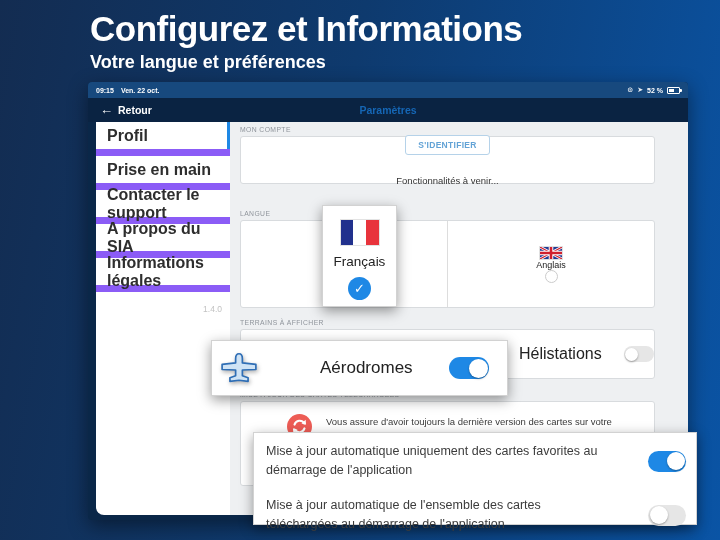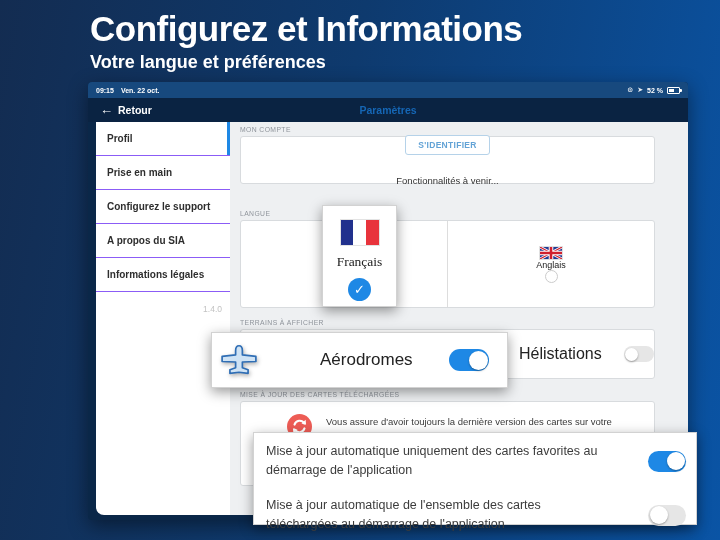--- a/index.html
+++ b/index.html
@@ -34,21 +34,21 @@
     font-weight:bold; padding-left:12px; cursor:pointer; }
   .nav-back .arr { font-size:13px; line-height:10px; }
   .nav-title { position:absolute; left:0; right:0; text-align:center; color:#1566b5;
     font-size:10.5px; font-weight:bold; }
 
   .app-body { position:absolute; left:8px; top:40px; right:0; bottom:5px; display:flex; }
 
   
   .sidebar { width:134px; background:#fff; border-bottom-left-radius:8px; position:relative; }
   .side-item { height:34px; display:flex; align-items:center; padding-left:11px;
-    font-size:10px; font-weight:bold; color:#2e2e2e; border-bottom:1px solid #8b5cf6;
+    font-size:16px; font-weight:bold; color:#2e2e2e; border-bottom:7px solid #8b5cf6;
     position:relative; cursor:pointer; }
   .side-item.active::after { content:""; position:absolute; right:0; top:0; bottom:0; width:3px; background:#1e88e5; }
   .side-version { text-align:right; padding:12px 8px 0 0; font-size:8.5px; color:#c2c2c2; }
 
   
   .content { flex:1; background:#eef0f2; position:relative; padding:4px 0 0 10px; }
   .sec-label { font-size:6.8px; color:#8f949b; letter-spacing:.4px; margin-bottom:3px; }
   .card { width:415px; background:#fff; border:1px solid #d8dbde; border-radius:3px; }
 
   
@@ -85,25 +85,25 @@
   .upd-text { width:312px; font-size:9.5px; color:#3a3a3a; line-height:15px; }
 
   
   .popup { position:absolute; background:#fff; border:1px solid #d2d2d2;
     box-shadow:0 4px 12px rgba(0,0,0,.4); }
 
   .popup-fr { left:322px; top:205px; width:75px; height:102px;
     display:flex; flex-direction:column; align-items:center; padding-top:13px; gap:8px; }
   .flag-fr { width:40px; height:27px; display:flex; border:1px solid #e3e3e3; }
   .flag-fr i { flex:1; } .fr-b{background:#21318d;} .fr-w{background:#fff;} .fr-r{background:#e8333c;}
-  .fr-name { font-size:13.5px; color:#222;font-family:Liberation Serif, serif; }
+  .fr-name { font-size:13.5px; color:#222; }
   .check-circle { width:23px; height:23px; border-radius:50%; background:#1e88e5; color:#fff;
     font-size:13px; font-weight:bold; display:flex; align-items:center; justify-content:center; cursor:pointer; }
 
-  .popup-aero { left:211px; top:332px; width:297px; height:56px;
+  .popup-aero { left:211px; top:340px; width:297px; height:56px;
     display:flex; align-items:center; padding:0 18px 0 8px; }
   .plane-ic { width:38px; height:34px; filter:drop-shadow(1px 2px 2px rgba(0,0,0,.3)); }
   .aero-label { font-size:17px; color:#222; margin:0 auto 0 62px; }
 
   .popup-updates { left:253px; top:432px; width:444px; height:93px; padding:7px 10px 0 12px; }
   .upd-row { display:flex; align-items:center; height:42px; }
   .upd-row + .upd-row { margin-top:12px; }
   .upd-opt { width:345px; font-size:12.5px; color:#3c3c3c; line-height:19px; }
   .upd-row .toggle { margin-left:auto; }
 
@@ -140,21 +140,21 @@
         <span>Retour</span>
       </div>
       <div class="nav-title">Paramètres</div>
     </div>
 
     <div class="app-body">
 
       <div class="sidebar">
         <div class="side-item active">Profil</div>
         <div class="side-item">Prise en main</div>
-        <div class="side-item">Configurez le support</div>
+        <div class="side-item">Contacter le support</div>
         <div class="side-item">A propos du SIA</div>
         <div class="side-item">Informations légales</div>
         <div class="side-version">1.4.0</div>
       </div>
 
       <div class="content">
 
         <div class="sec-label">MON COMPTE</div>
         <div class="card card-account">
           <button class="btn-signin">S'IDENTIFIER</button>

